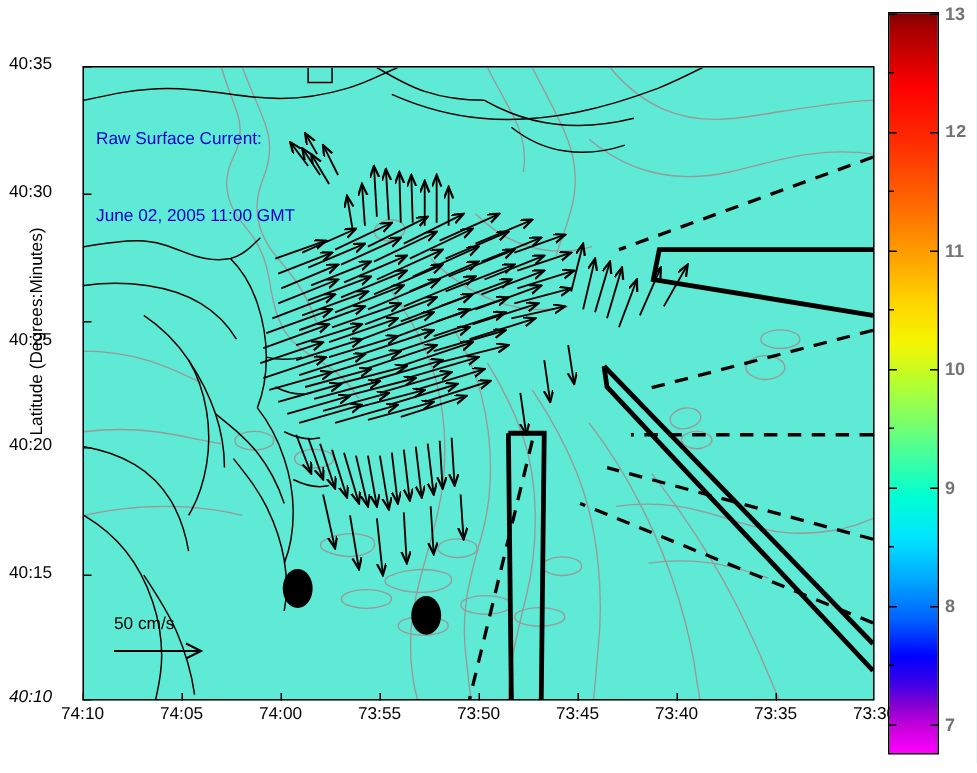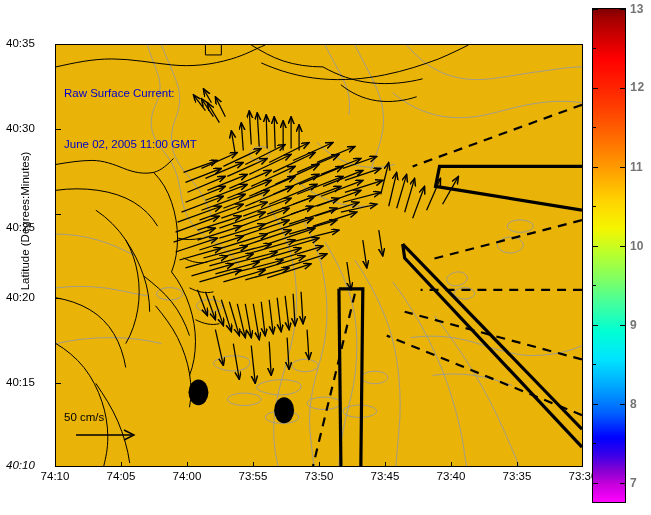--- a/index.html
+++ b/index.html
@@ -30,21 +30,21 @@
     white-space: pre;
   }
 
   
   #plot {
     position: absolute;
     left: 55px;
     top: 44px;
     width: 528px;
     height: 423px;
-    background: #eab308;
+    background: #5eead4;
     border: 1px solid #000000;
     box-sizing: border-box;
     overflow: hidden;
   }
   #plot-svg {
     position: absolute;
     left: 0;
     top: 0;
     width: 100%;
     height: 100%;
@@ -67,21 +67,21 @@
   #vector-key {
     position: absolute;
     left: 8px;
     bottom: 20px;
     width: 110px;
   }
   #vector-key .vk-label {
     font-size: 11.5px;
     color: #000000;
     white-space: pre;
-    margin-left: 0;
+    margin-left: 12px;
   }
   #vector-key .vk-arrow {
     margin-top: 5px;
     margin-left: 10px;
   }
 
   
   .tick-mark {
     position: absolute;
     background: #000000;

